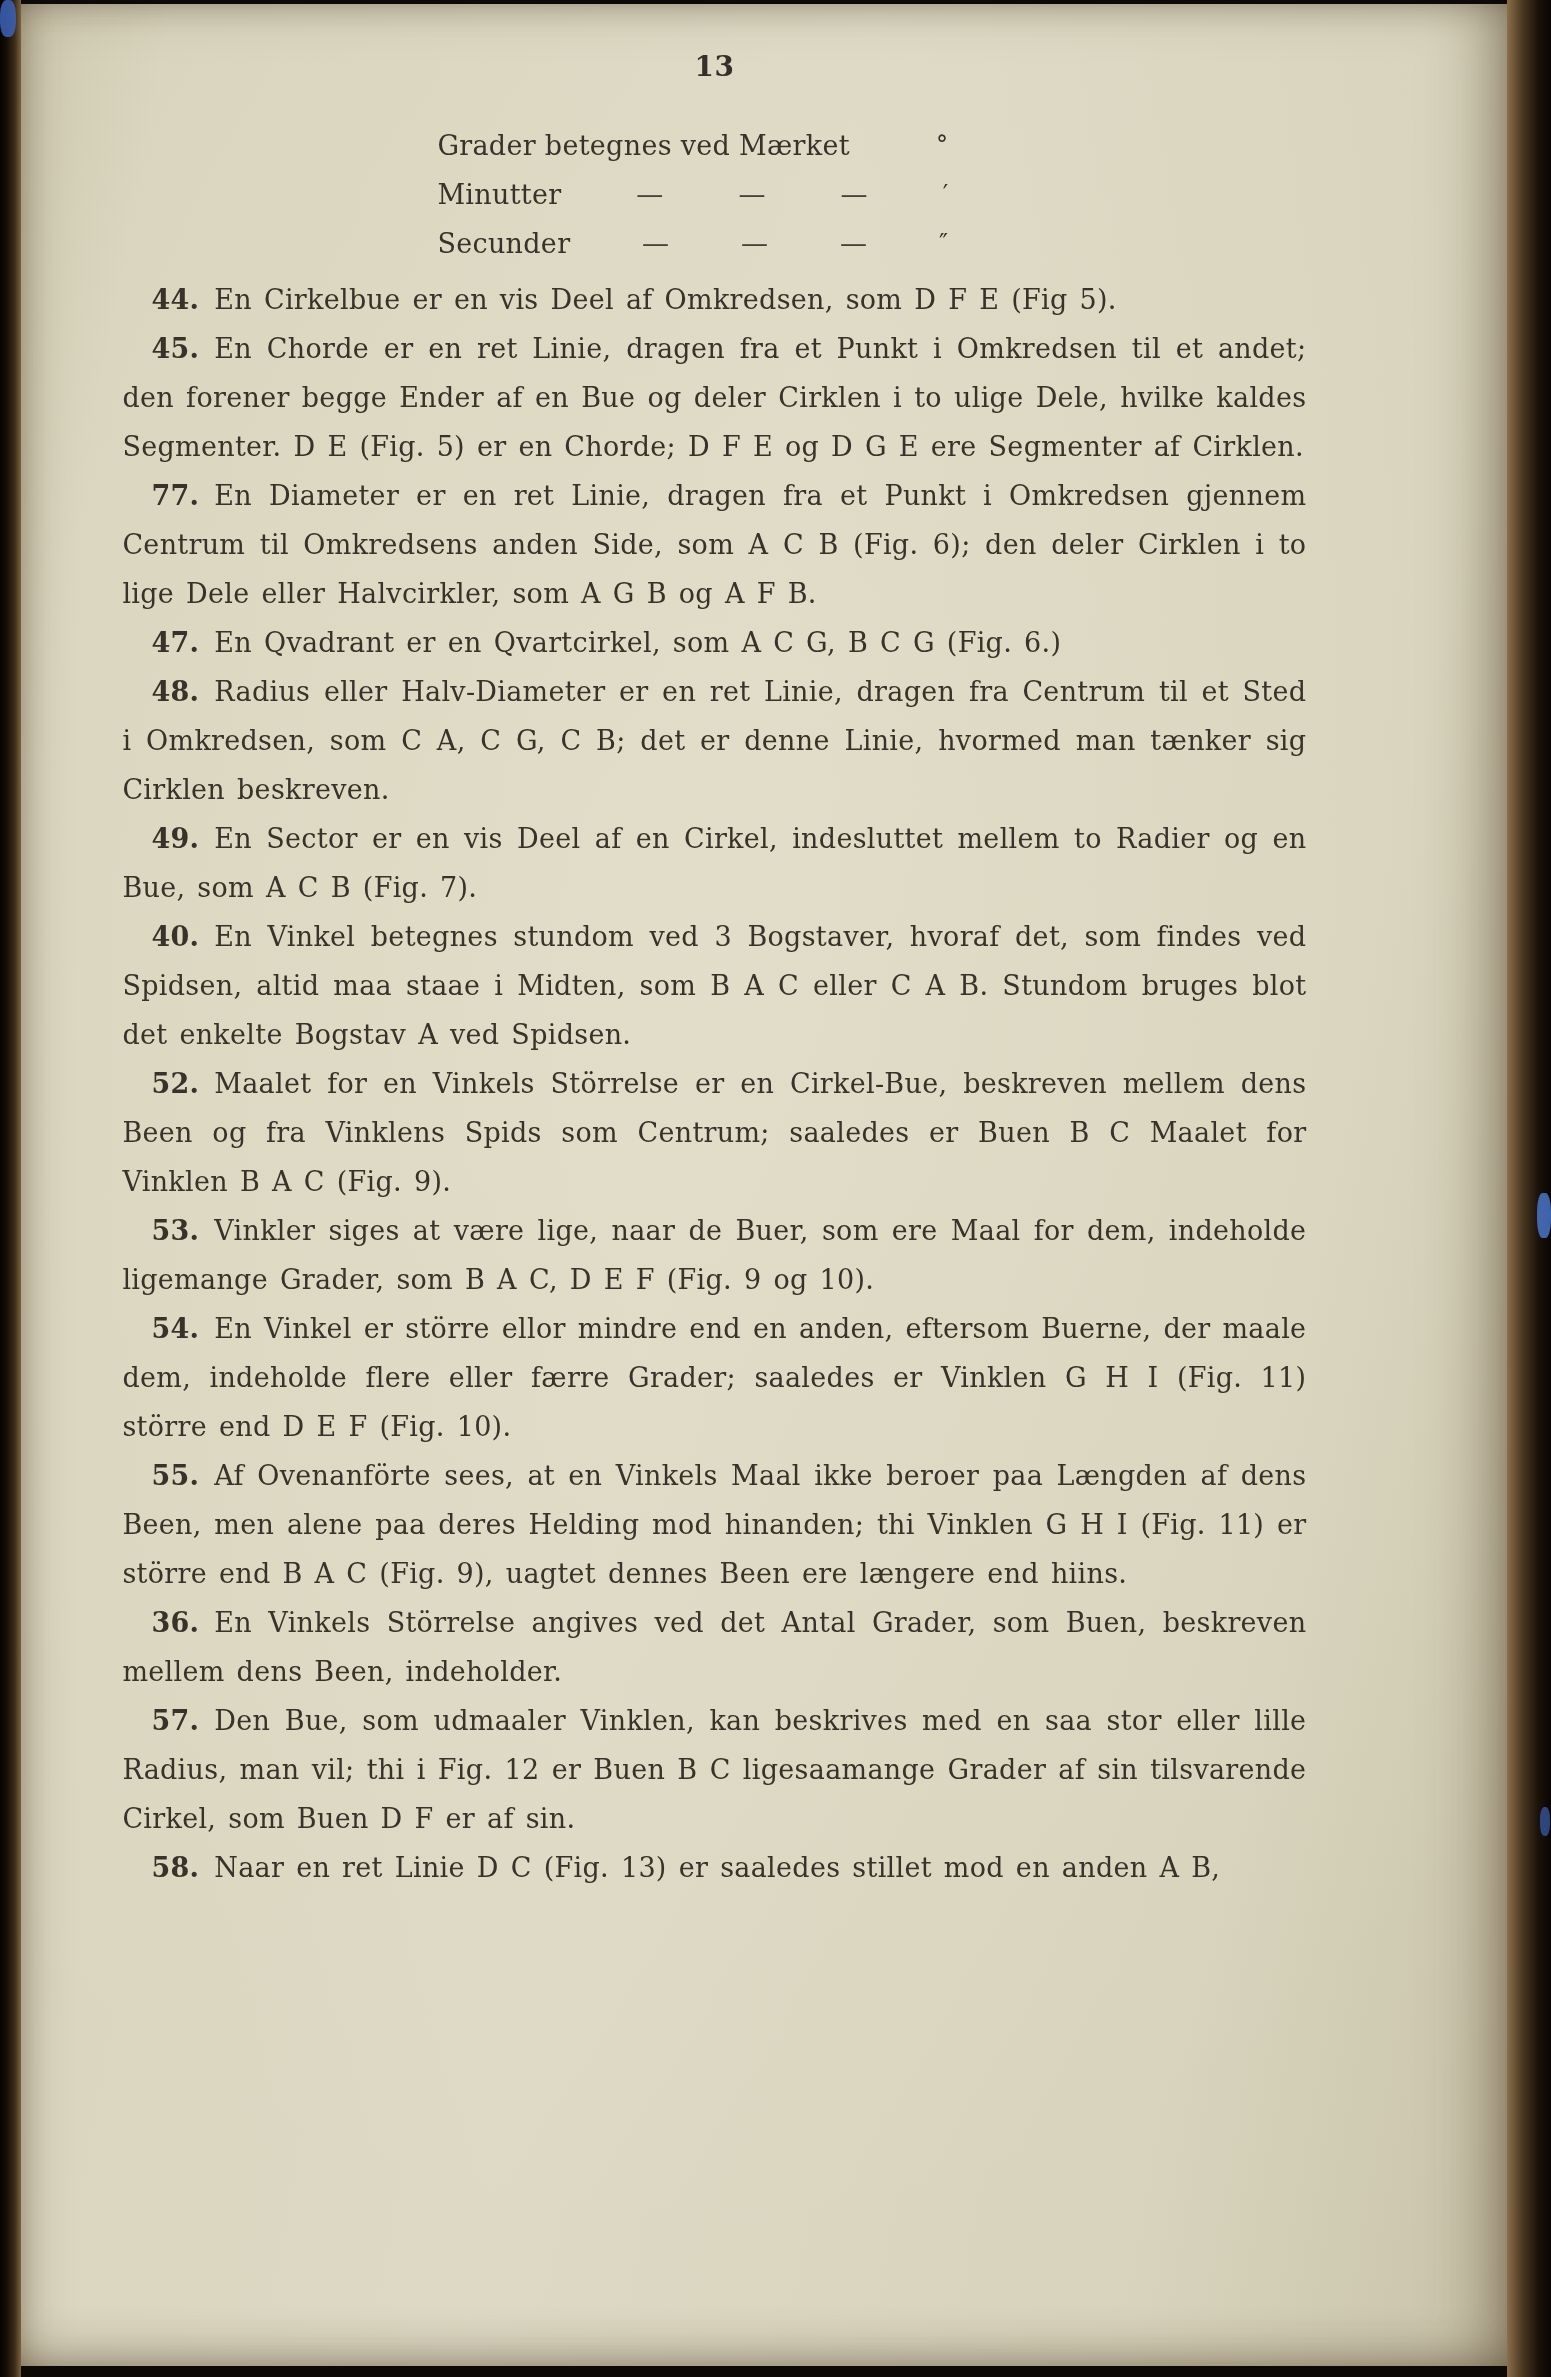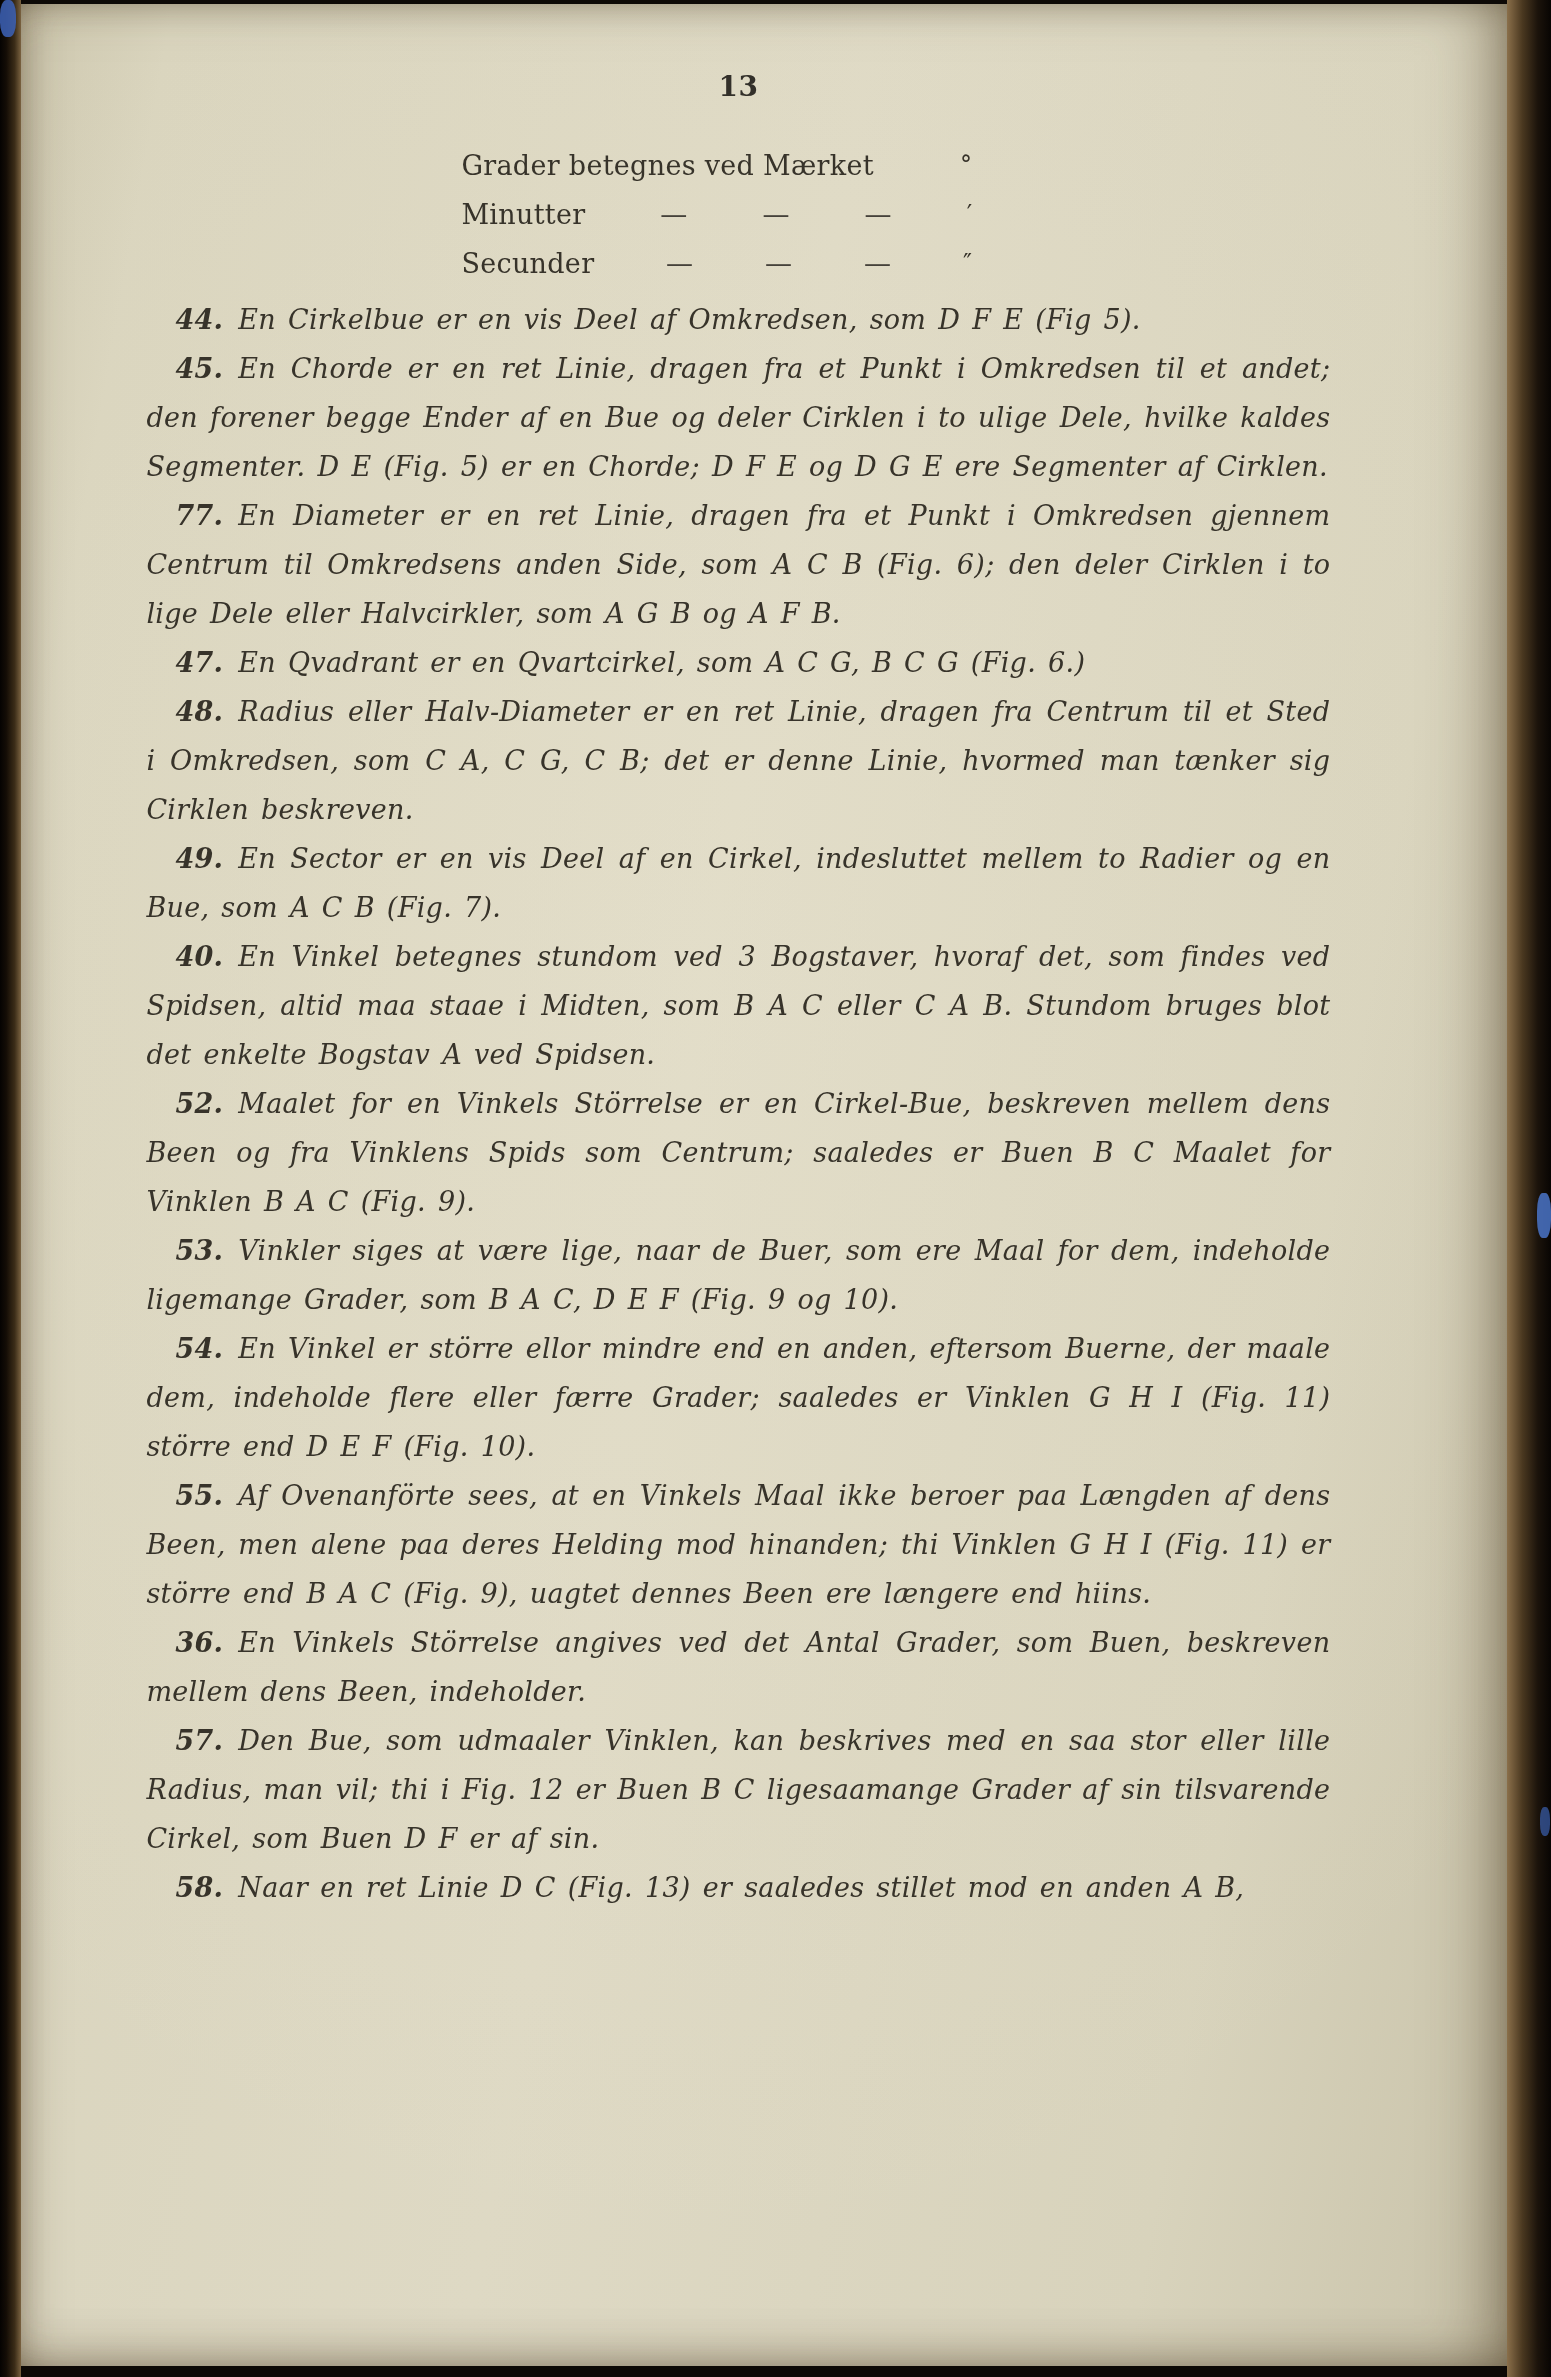--- a/index.html
+++ b/index.html
@@ -35,45 +35,44 @@
       inset 0 -28px 57px -35px rgba(70,52,28,0.45),
       inset 0 11.3px 31.5px -19px rgba(70,52,28,0.35);
   }
 
   .ink-mark { position: absolute; border-radius: 40%; }
   .ink-mark.tl { left: 0; top: 0; width: 16.4px; height: 37px; background: #3d63b8; opacity: 0.85; }
   .ink-mark.r1 { right: 0; top: 1193px; width: 14px; height: 45px; background: #4a74c8; opacity: 0.85; }
   .ink-mark.r2 { right: 1.3px; top: 1807px; width: 10px; height: 29px; background: #3a5fae; opacity: 0.7; }
 
   .content {
-    position: absolute; left: 101px; top: 64px; width: 1184px;
+    position: absolute; left: 101px; top: 44px; width: 1184px;
     color: #37332a;
     font-size: 27px;
     letter-spacing: 0.3px;
-    margin-left: 24px;
   }
 
   .page-number {
     text-align: center;
     font-weight: bold;
     font-size: 28px;
     line-height: 38px;
     color: #33302a;
   }
 
   .notation { margin: 35px 0 0 315px; width: 511px; }
   .notation-row {
     display: flex; justify-content: space-between; align-items: flex-end;
     line-height: 49px;
   }
   .notation-row .term { white-space: nowrap; }
   .notation-row .dash { color: #45413a; }
   .notation-row .sym  { font-size: 24px; }
 
-  .body-text { margin-top: 7.6px; font-style: italic; }
+  .body-text { margin-top: 7.6px; }
   .para {
     margin: 0;
     text-indent: 29px;
     text-align: justify;
     line-height: 49px;
     word-spacing: 3.1px;
   }
   .para .pnum { font-weight: bold; padding-right: 15px; }
 </style>
 </head>

